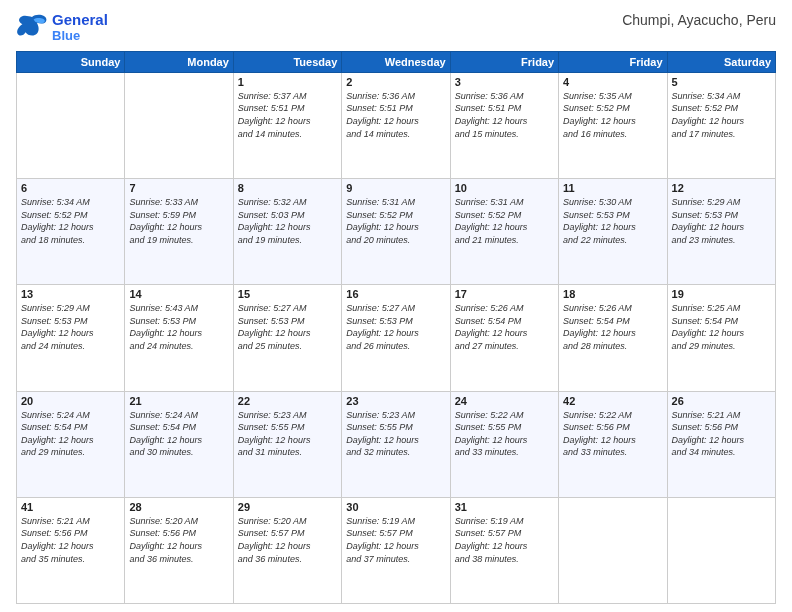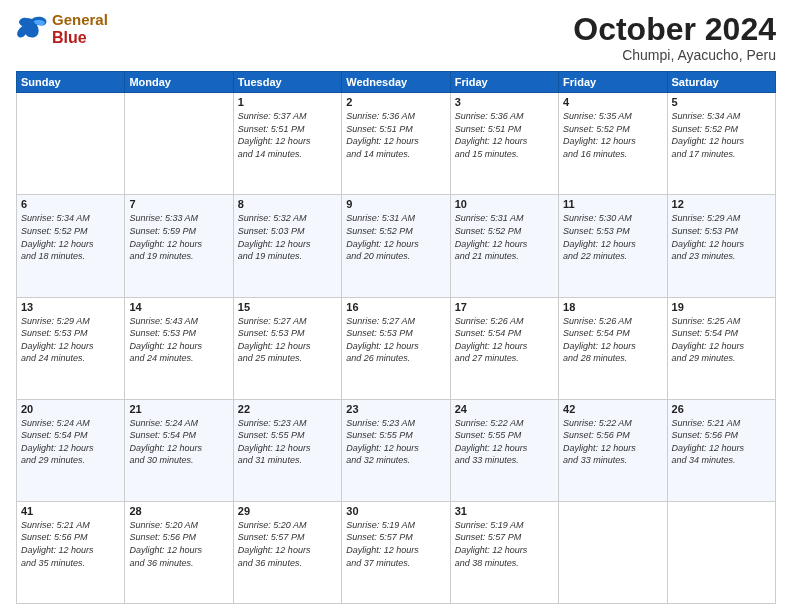--- a/index.html
+++ b/index.html
@@ -49,21 +49,21 @@
     .calendar {
       flex: 1;
       border-collapse: collapse;
       width: 100%;
       font-size: 10px;
     }
     .calendar th {
       background: #1565c0;
       color: #fff;
       padding: 4px 4px;
-      text-align: left;
+      text-align: right;
       font-size: 11px;
       font-weight: bold;
       border: 1px solid #1055a0;
     }
     .calendar td {
       border: 1px solid #ccc;
       vertical-align: top;
       padding: 3px 4px;
       width: 14.28%;
       min-height: 80px;
@@ -97,26 +97,25 @@
 <body>
 
 <div class="page">
   <div class="header">
     <div class="logo">
       <svg class="logo-bird" viewBox="0 0 40 35">
         <path d="M20 5 C25 0, 38 2, 38 8 C38 14, 30 14, 26 12 C28 16, 30 22, 26 26 C22 30, 14 28, 12 24 C10 28, 4 30, 2 26 C0 22, 4 16, 8 14 C4 12, 2 8, 6 5 C10 2, 16 4, 20 5Z" fill="#1565c0"></path>
         <path d="M22 8 C26 5, 36 6, 36 10 C36 14, 28 13, 24 11Z" fill="#4da6ff"></path>
       </svg>
       <div>
-        <div style="font-size:15px;font-weight:bold;color:#a16207;line-height:1.1;">General</div>
-        <div style="font-size:16px;font-weight:bold;color:#b91c1c;line-height:1.1;">Blue</div>
+        <div style="font-size:15px;font-weight:bold;color:#1d4ed8;line-height:1.1;">General</div>
+        <div style="font-size:13px;font-weight:bold;color:#3b82f6;line-height:1.1;">Blue</div>
       </div>
     </div>
     <div class="title-block">
-      <h1>October 2024</h1>
       <h2>Chumpi, Ayacucho, Peru</h2>
     </div>
   </div>
 
   <table class="calendar">
     <thead>
       <tr>
         <th>Sunday</th>
         <th>Monday</th>
         <th>Tuesday</th>

